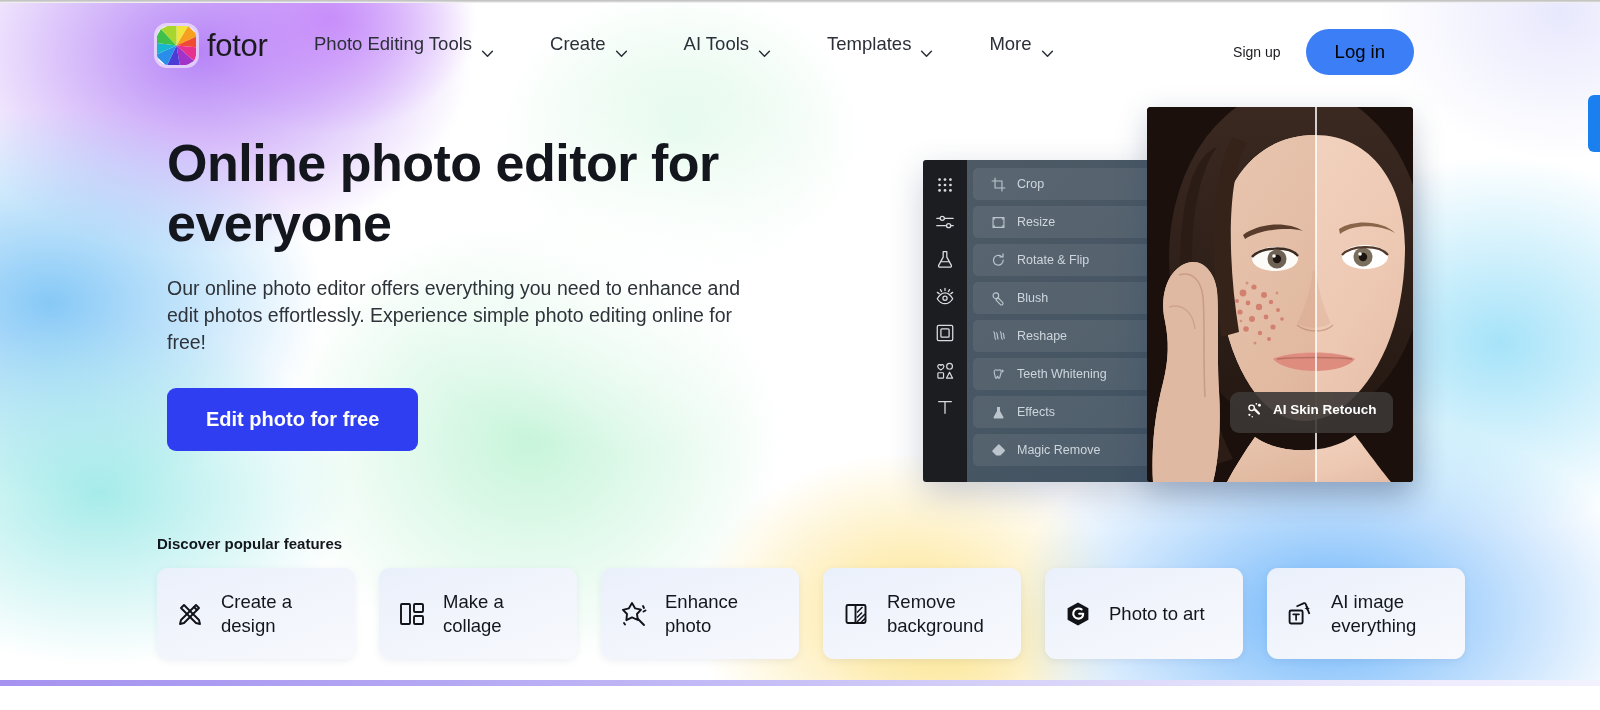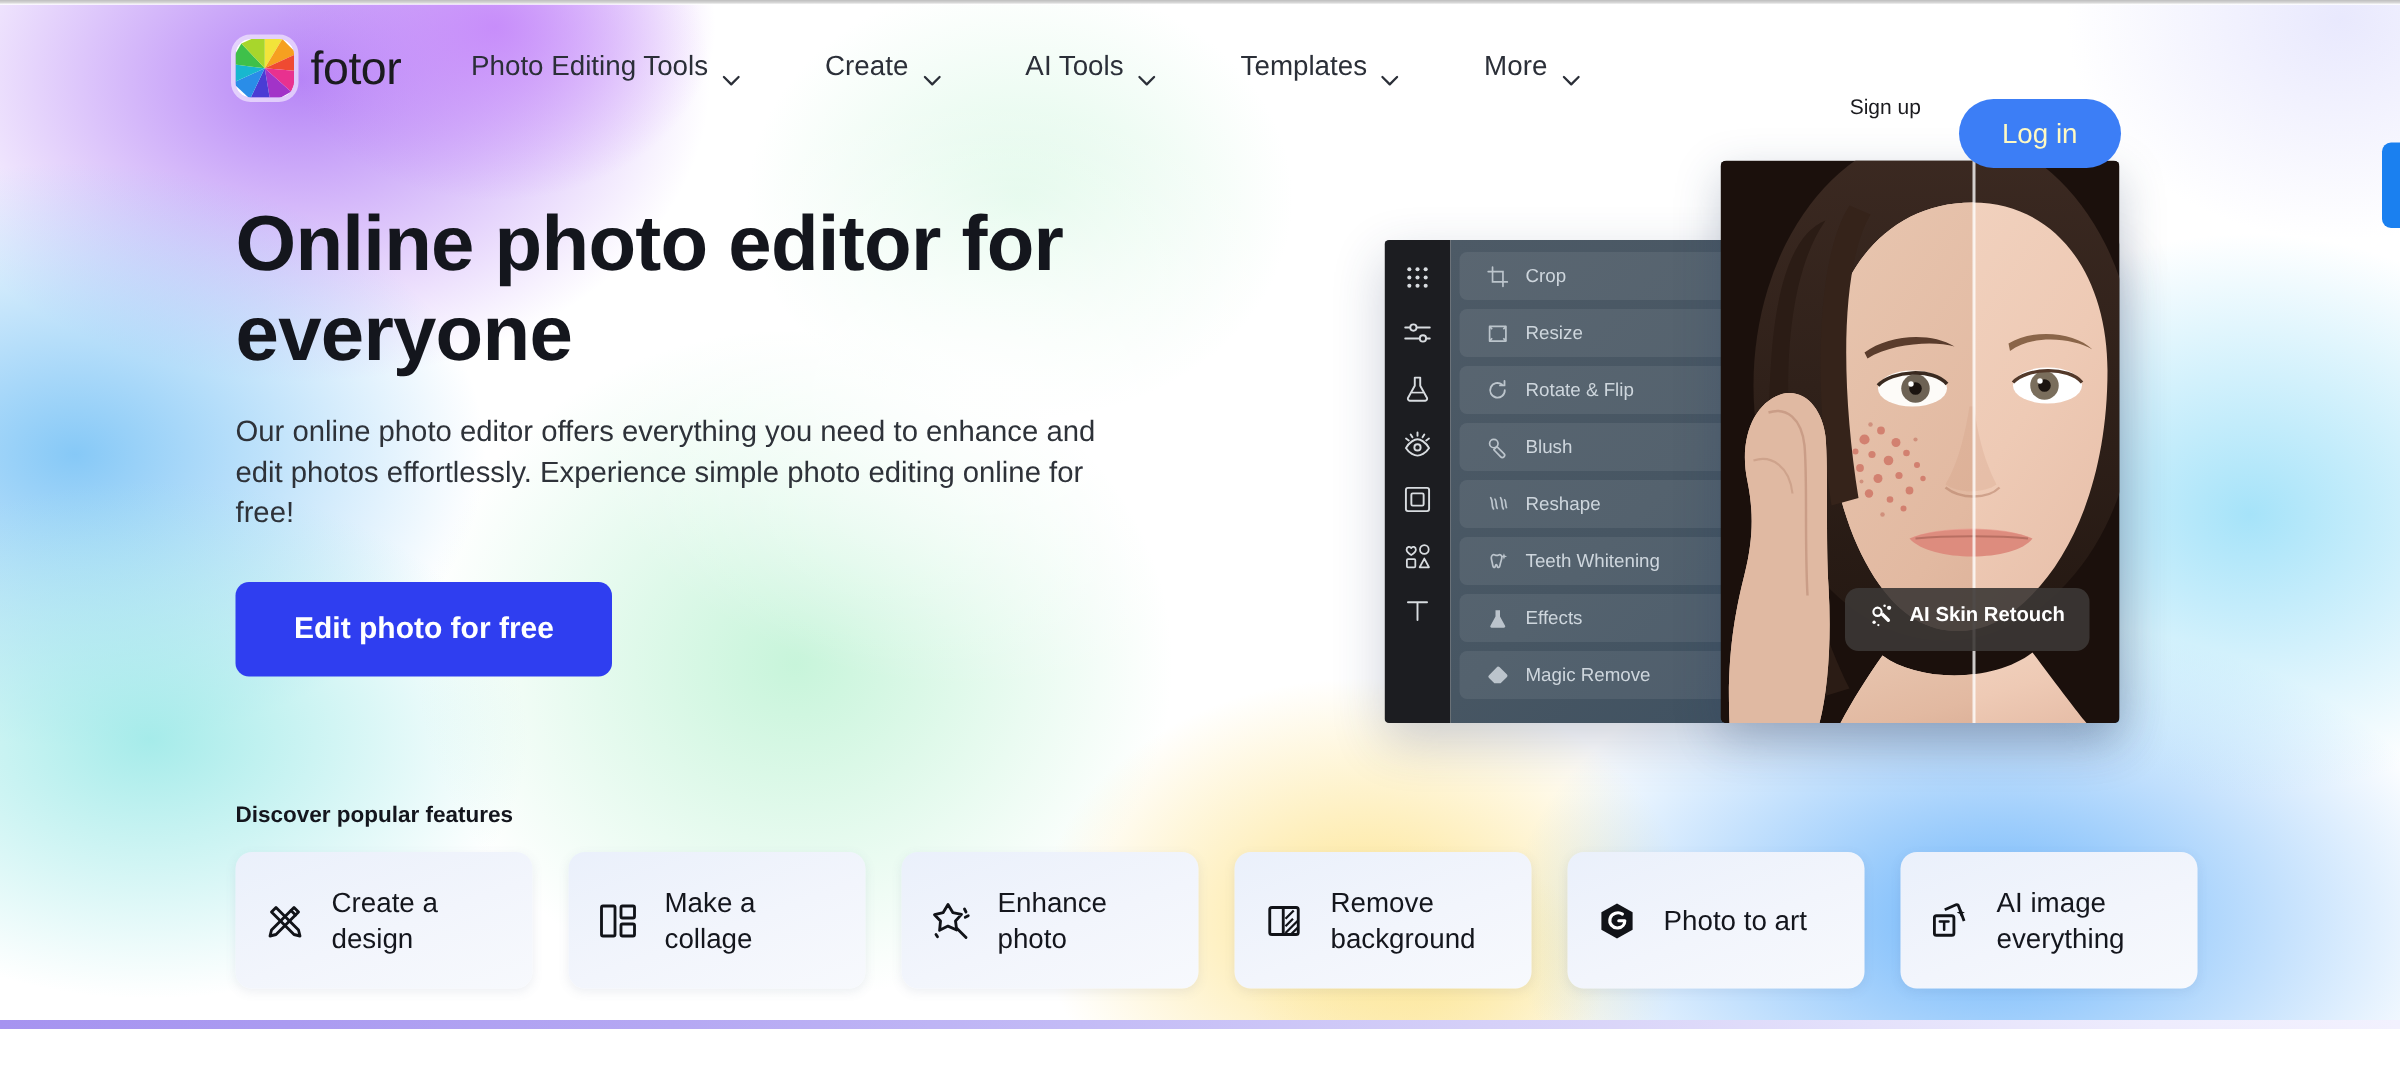--- a/index.html
+++ b/index.html
@@ -130,30 +130,29 @@
 
   .auth {
     position: absolute; right: 186px; top: 26px;
     display: flex; align-items: center; gap: 25px;
   }
   .signup {
     font-size: 14px; color: #1b1b1f; cursor: pointer;
     white-space: nowrap;
   }
   .login-btn {
-    background: #3c7ef6; color: #fef9c3;
+    background: #3c7ef6; color: #000000;
     font-size: 18.5px; font-weight: 500;
     border: none; border-radius: 28px;
     padding: 12px 29px; cursor: pointer;
     white-space: nowrap;
-    margin-top: 37px;
-  }
-
-  
-  .hero-left { position: absolute; left: 157px; top: 133px; width: 620px; z-index: 20; }
+  }
+
+  
+  .hero-left { position: absolute; left: 167px; top: 133px; width: 620px; z-index: 20; }
   .hero-title {
     font-size: 52px; line-height: 60px; font-weight: 700;
     color: #14161d; letter-spacing: -0.5px;
   }
   .hero-sub {
     margin-top: 22px;
     font-size: 19.5px; line-height: 27px; color: #2e3239;
     max-width: 585px;
   }
   .cta-btn {

